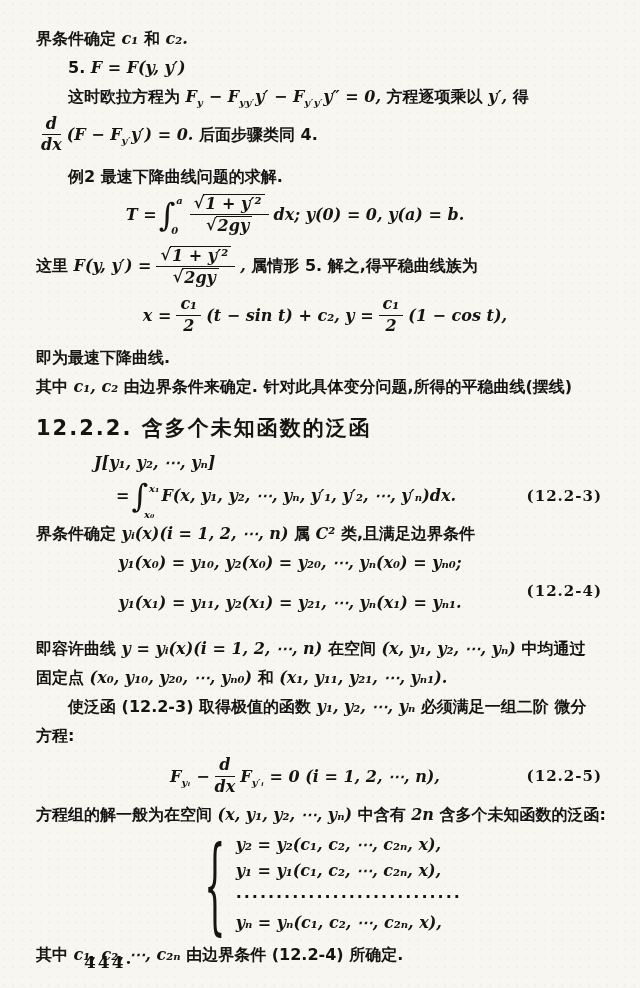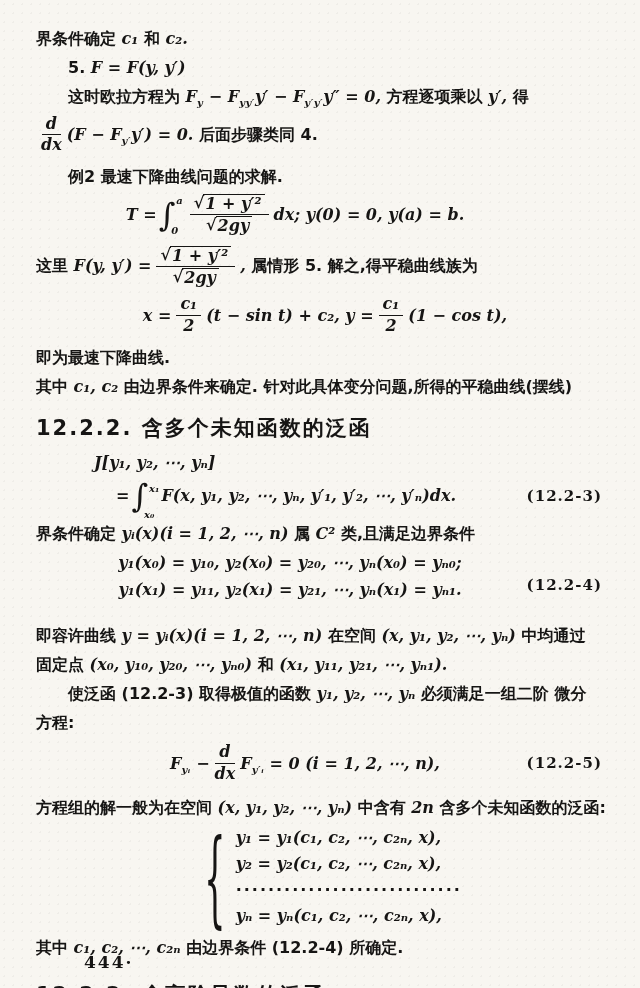--- a/index.html
+++ b/index.html
@@ -163,49 +163,49 @@
         </span>
       </span>
       <span class="m">F(x, y₁, y₂, ⋯, yₙ, y′₁, y′₂, ⋯, y′ₙ)dx.</span>
       <span class="eqlab">(12.2-3)</span>
     </div>
 
     <p class="ln"><span class="cn">界条件确定 </span><span class="m">yᵢ(x)(i = 1, 2, ⋯, n)</span><span class="cn"> 属 </span><span class="m">C²</span><span class="cn"> 类,且满足边界条件</span></p>
 
     <div class="row" style="position:relative; margin:1px 0 4px;">
       <div style="flex:1; display:flex; flex-direction:column; align-items:center; padding-right:70px;">
-        <p class="ln m" style="margin-bottom:1px;">y₁(x₀) = y₁₀,  y₂(x₀) = y₂₀,  ⋯,  yₙ(x₀) = yₙ₀;</p>
+        <p class="ln m" style="margin-bottom:14px;">y₁(x₀) = y₁₀,  y₂(x₀) = y₂₀,  ⋯,  yₙ(x₀) = yₙ₀;</p>
         <p class="ln m" style="margin-bottom:16px;">y₁(x₁) = y₁₁,  y₂(x₁) = y₂₁,  ⋯,  yₙ(x₁) = yₙ₁.</p>
       </div>
       <span class="eqlab">(12.2-4)</span>
     </div>
 
     <p class="ln"><span class="cn">即容许曲线 </span><span class="m">y = yᵢ(x)(i = 1, 2, ⋯, n)</span><span class="cn"> 在空间 </span><span class="m">(x, y₁, y₂, ⋯, yₙ)</span><span class="cn"> 中均通过</span></p>
     <p class="ln"><span class="cn">固定点 </span><span class="m">(x₀, y₁₀, y₂₀, ⋯, yₙ₀)</span><span class="cn"> 和 </span><span class="m">(x₁, y₁₁, y₂₁, ⋯, yₙ₁).</span></p>
 
     <p class="ln indent" style="margin-top:3px;"><span class="cn">使泛函 (12.2-3) 取得极值的函数 </span><span class="m">y₁, y₂, ⋯, yₙ</span><span class="cn"> 必须满足一组二阶 微分</span></p>
     <p class="ln"><span class="cn">方程:</span></p>
 
-    <div class="crow" style="margin:7px 0 12px; padding-right:40px;">
+    <div class="crow" style="margin:7px 0 6px; padding-right:40px;">
       <span><span class="m">F</span><sub>yᵢ</sub><span class="m"> −</span></span>
       <span class="frac m">
         <span class="num">d</span>
         <span class="den">dx</span>
       </span>
       <span><span class="m">F</span><sub>y′ᵢ</sub><span class="m"> = 0   (i = 1, 2, ⋯, n),</span></span>
       <span class="eqlab">(12.2-5)</span>
     </div>
 
     <p class="ln"><span class="cn">方程组的解一般为在空间 </span><span class="m">(x, y₁, y₂, ⋯, yₙ)</span><span class="cn"> 中含有 </span><span class="m">2n</span><span class="cn"> 含多个未知函数的泛函:</span></p>
 
     <div class="sys">
       <span class="brace">{</span>
       <div class="lines">
+        <p class="ln m">y₂ = y₂(c₁, c₂, ⋯, c₂ₙ, x),</p>
         <p class="ln m">y₁ = y₁(c₁, c₂, ⋯, c₂ₙ, x),</p>
-        <p class="ln m">y₂ = y₂(c₁, c₂, ⋯, c₂ₙ, x),</p>
         <p class="ln dots">····························</p>
         <p class="ln m">yₙ = yₙ(c₁, c₂, ⋯, c₂ₙ, x),</p>
       </div>
     </div>
 
     <p class="ln"><span class="cn">其中 </span><span class="m">c₁, c₂, ⋯, c₂ₙ</span><span class="cn"> 由边界条件 (12.2-4) 所确定.</span></p>
 
     <h2 class="heading" style="margin-top:20px; margin-bottom:12px;">12.2.3. 含高阶导数的泛函</h2>
 
   </div>

